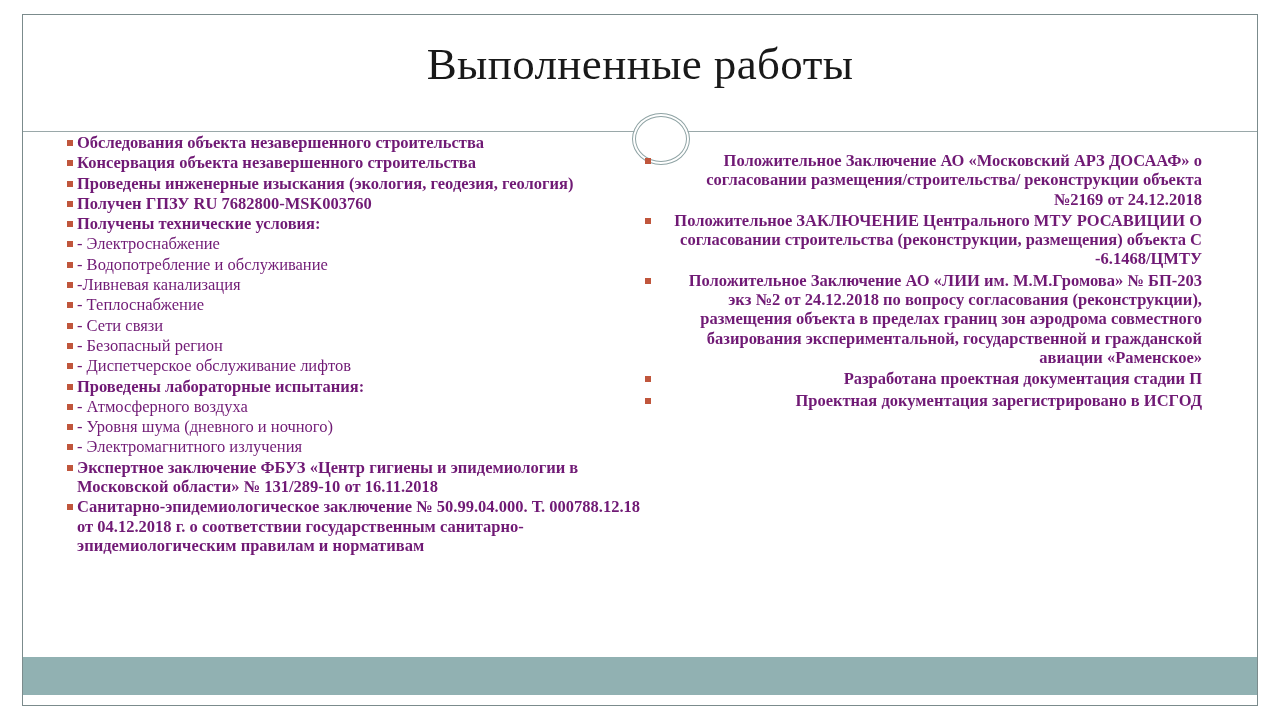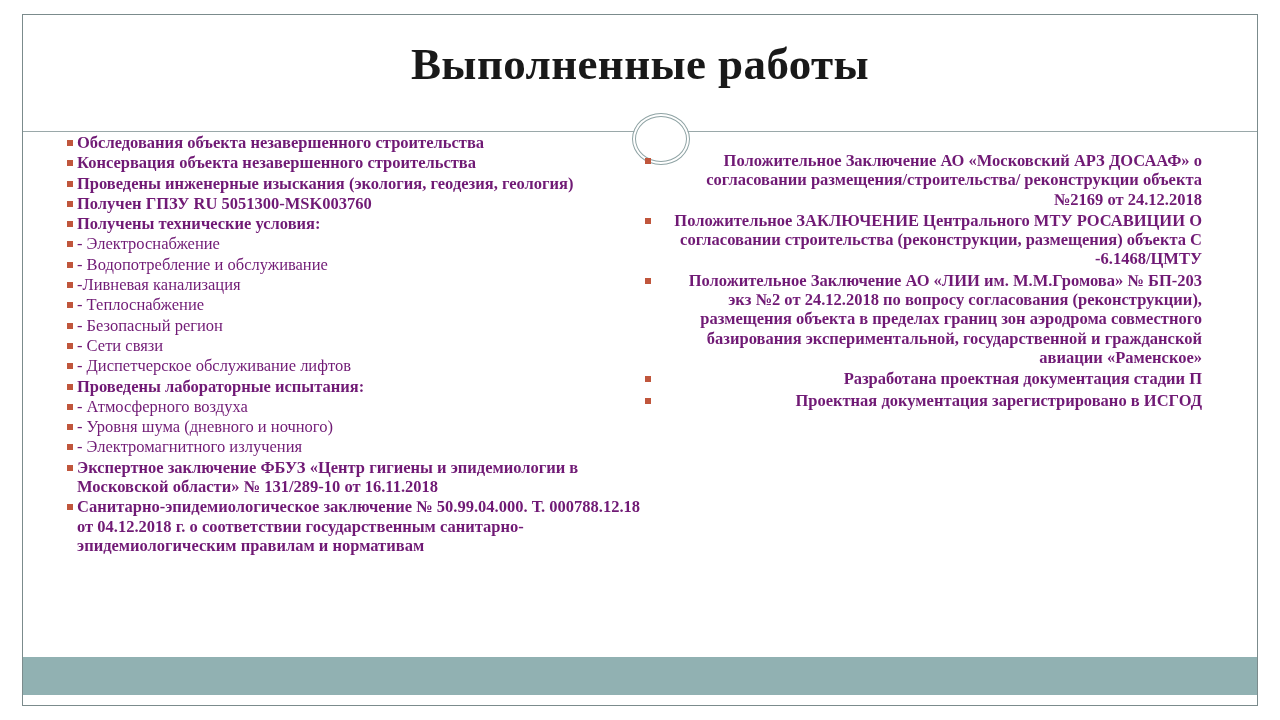--- a/index.html
+++ b/index.html
@@ -36,21 +36,21 @@
   }
   .slide-title {
     position: absolute;
     left: 0;
     right: 0;
     top: 25px;
     text-align: center;
     font-size: 45px;
     line-height: 1.1;
     color: #191919;
-    font-weight: 700;
+    font-weight: 400;
     letter-spacing: 0.4px;
     font-family: "Liberation Serif", "DejaVu Serif", serif;
   }
 
   
   .divider {
     position: absolute;
     left: 0;
     top: 116px;
     width: 1234px;
@@ -156,28 +156,28 @@
     <div class="ring-inner"></div>
   </div>
 
   <div class="content">
 
     <div class="col col-left">
       <ul class="bullets">
         <li class="bold"><span class="marker"></span><span>Обследования объекта незавершенного строительства</span></li>
         <li class="bold"><span class="marker"></span><span>Консервация объекта незавершенного строительства</span></li>
         <li class="bold"><span class="marker"></span><span>Проведены инженерные изыскания (экология, геодезия, геология)</span></li>
-        <li class="bold"><span class="marker"></span><span>Получен ГПЗУ RU 5051300-MSK003760</span></li>
+        <li class="bold"><span class="marker"></span><span>Получен ГПЗУ RU 7682800-MSK003760</span></li>
         <li class="bold"><span class="marker"></span><span>Получены технические условия:</span></li>
         <li class="plain"><span class="marker"></span><span>- Электроснабжение</span></li>
         <li class="plain"><span class="marker"></span><span>- Водопотребление и обслуживание</span></li>
         <li class="plain"><span class="marker"></span><span>-Ливневая канализация</span></li>
         <li class="plain"><span class="marker"></span><span>- Теплоснабжение</span></li>
+        <li class="plain"><span class="marker"></span><span>- Сети связи</span></li>
         <li class="plain"><span class="marker"></span><span>- Безопасный регион</span></li>
-        <li class="plain"><span class="marker"></span><span>- Сети связи</span></li>
         <li class="plain"><span class="marker"></span><span>- Диспетчерское обслуживание лифтов</span></li>
         <li class="bold"><span class="marker"></span><span>Проведены лабораторные испытания:</span></li>
         <li class="plain"><span class="marker"></span><span>- Атмосферного воздуха</span></li>
         <li class="plain"><span class="marker"></span><span>- Уровня шума (дневного и ночного)</span></li>
         <li class="plain"><span class="marker"></span><span>- Электромагнитного излучения</span></li>
         <li class="bold"><span class="marker"></span><span>Экспертное заключение ФБУЗ «Центр гигиены и эпидемиологии в Московской области» № 131/289-10 от 16.11.2018</span></li>
         <li class="bold"><span class="marker"></span><span>Санитарно-эпидемиологическое заключение № 50.99.04.000. Т. 000788.12.18 от 04.12.2018 г. о соответствии государственным санитарно-эпидемиологическим правилам и нормативам</span></li>
       </ul>
     </div>
 

